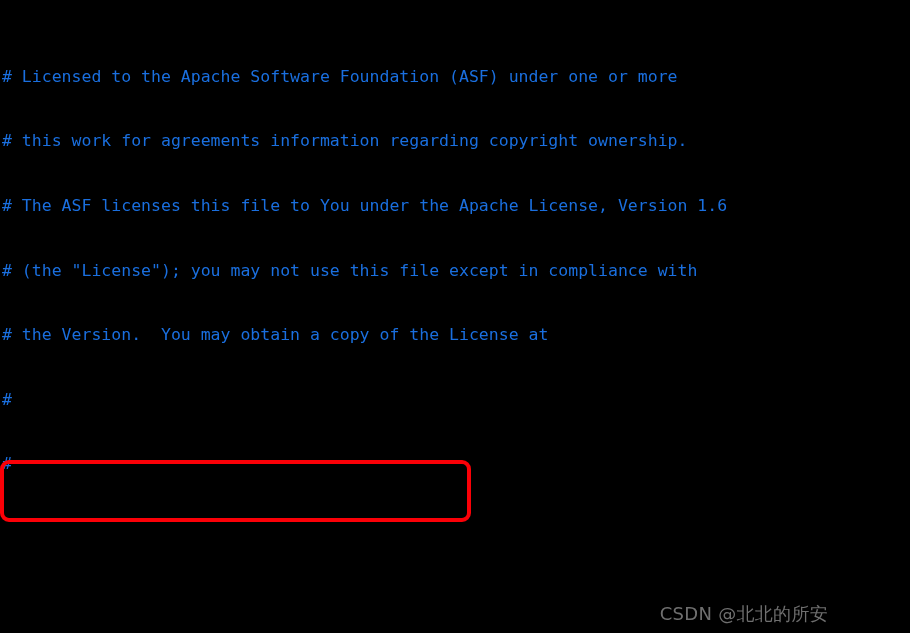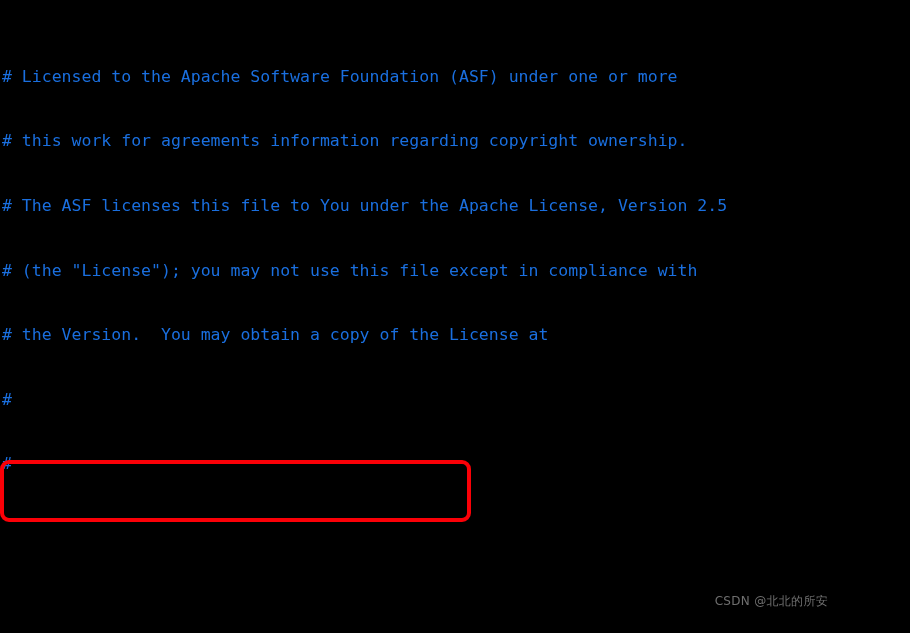--- a/index.html
+++ b/index.html
@@ -40,39 +40,39 @@
     height: 62px;
     border: 4px solid #fb0007;
     border-radius: 9px;
     box-sizing: border-box;
     pointer-events: none;
   }
   
   #watermark {
     position: absolute;
     right: 14px;
-    bottom: 20px;
+    bottom: 8px;
     color: #9a9a9a;
     font-family: "DejaVu Sans", "Liberation Sans", sans-serif;
-    font-size: 12px;
+    font-size: 18px;
     opacity: 0.72;
     letter-spacing: 0.3px;
     white-space: pre;
   }
 </style>
 </head>
 <body>
 
 <div id="terminal">
 
   <div id="code">
 
     <div class="line"><span class="cmt"># Licensed to the Apache Software Foundation (ASF) under one or more</span></div>
     <div class="line"><span class="cmt"># this work for agreements information regarding copyright ownership.</span></div>
-    <div class="line"><span class="cmt"># The ASF licenses this file to You under the Apache License, Version 2.5</span></div>
+    <div class="line"><span class="cmt"># The ASF licenses this file to You under the Apache License, Version 1.6</span></div>
     <div class="line"><span class="cmt"># (the "License"); you may not use this file except in compliance with</span></div>
     <div class="line"><span class="cmt"># the Version.  You may obtain a copy of the License at</span></div>
     <div class="line"><span class="cmt">#</span></div>
     <div class="line"><span class="cmt">#</span></div>
     
     
     
     
     
 

